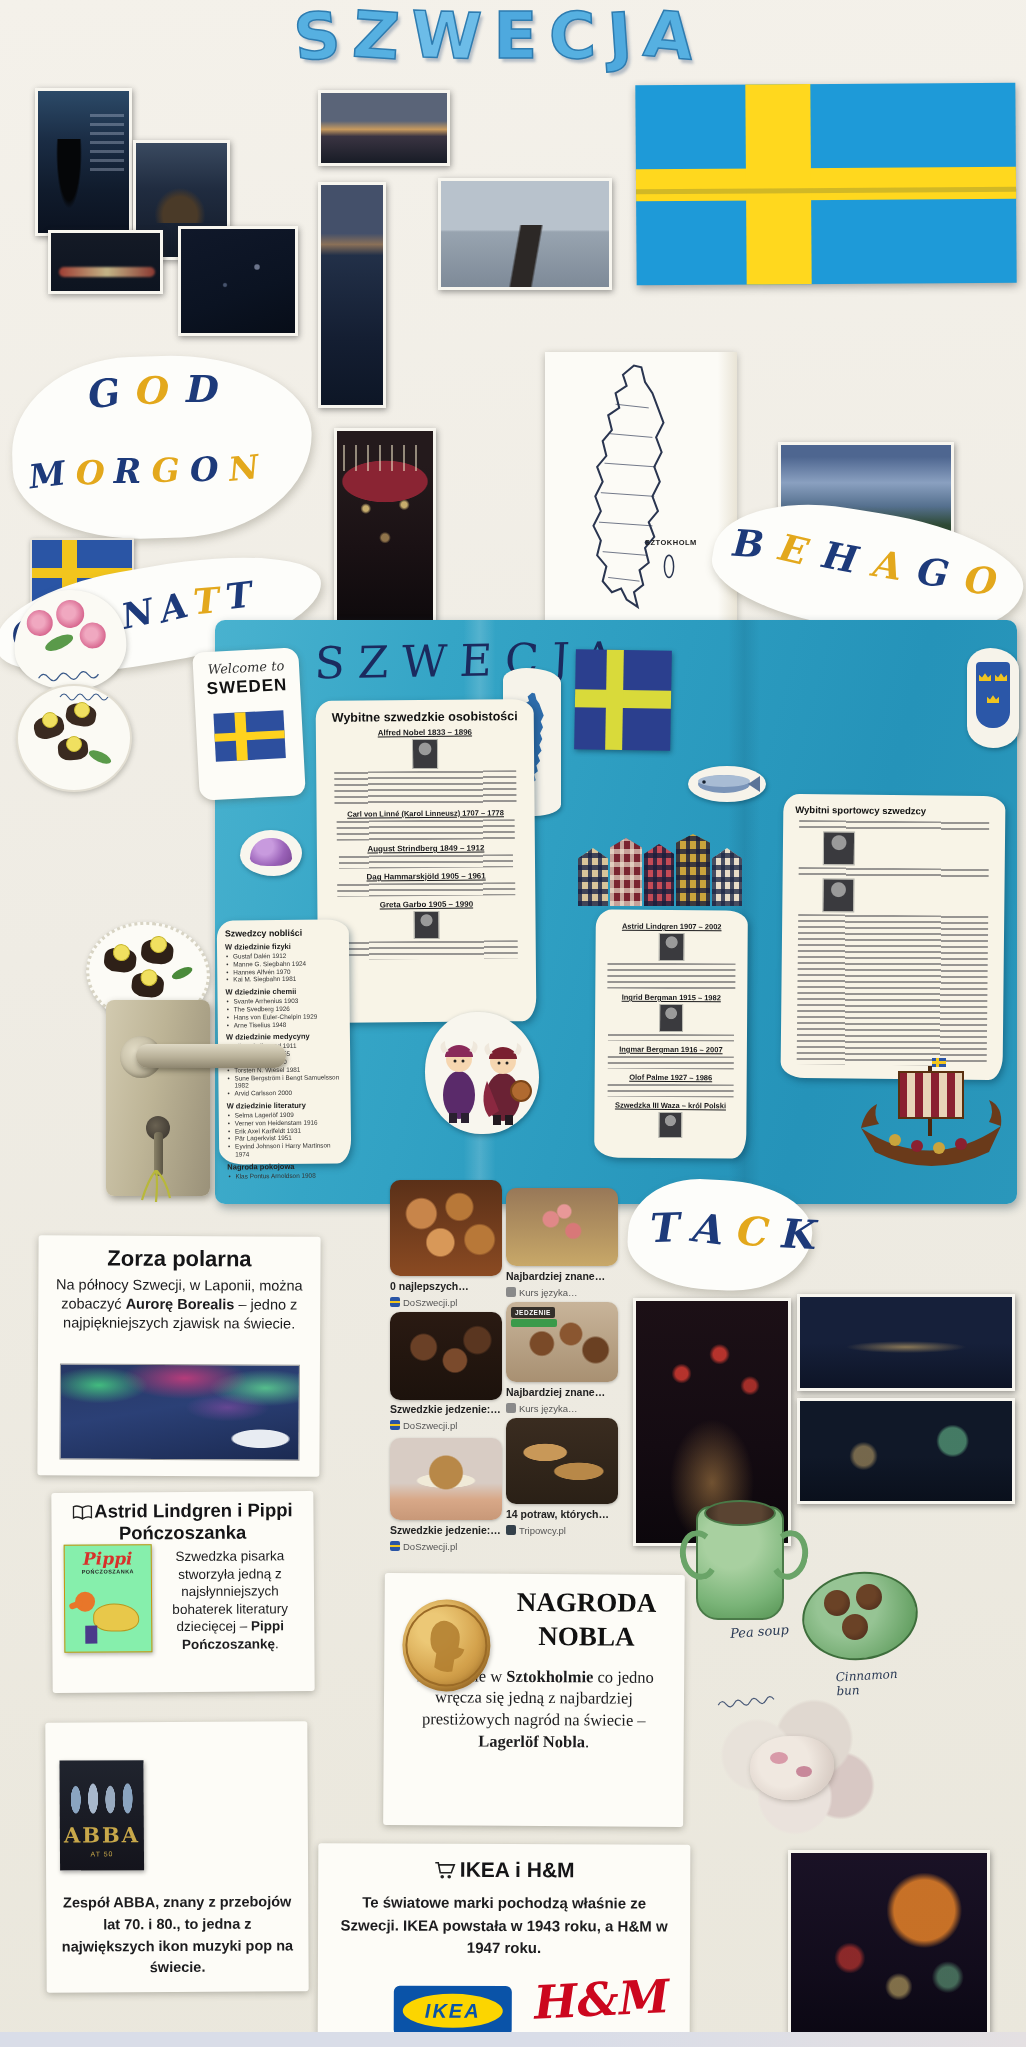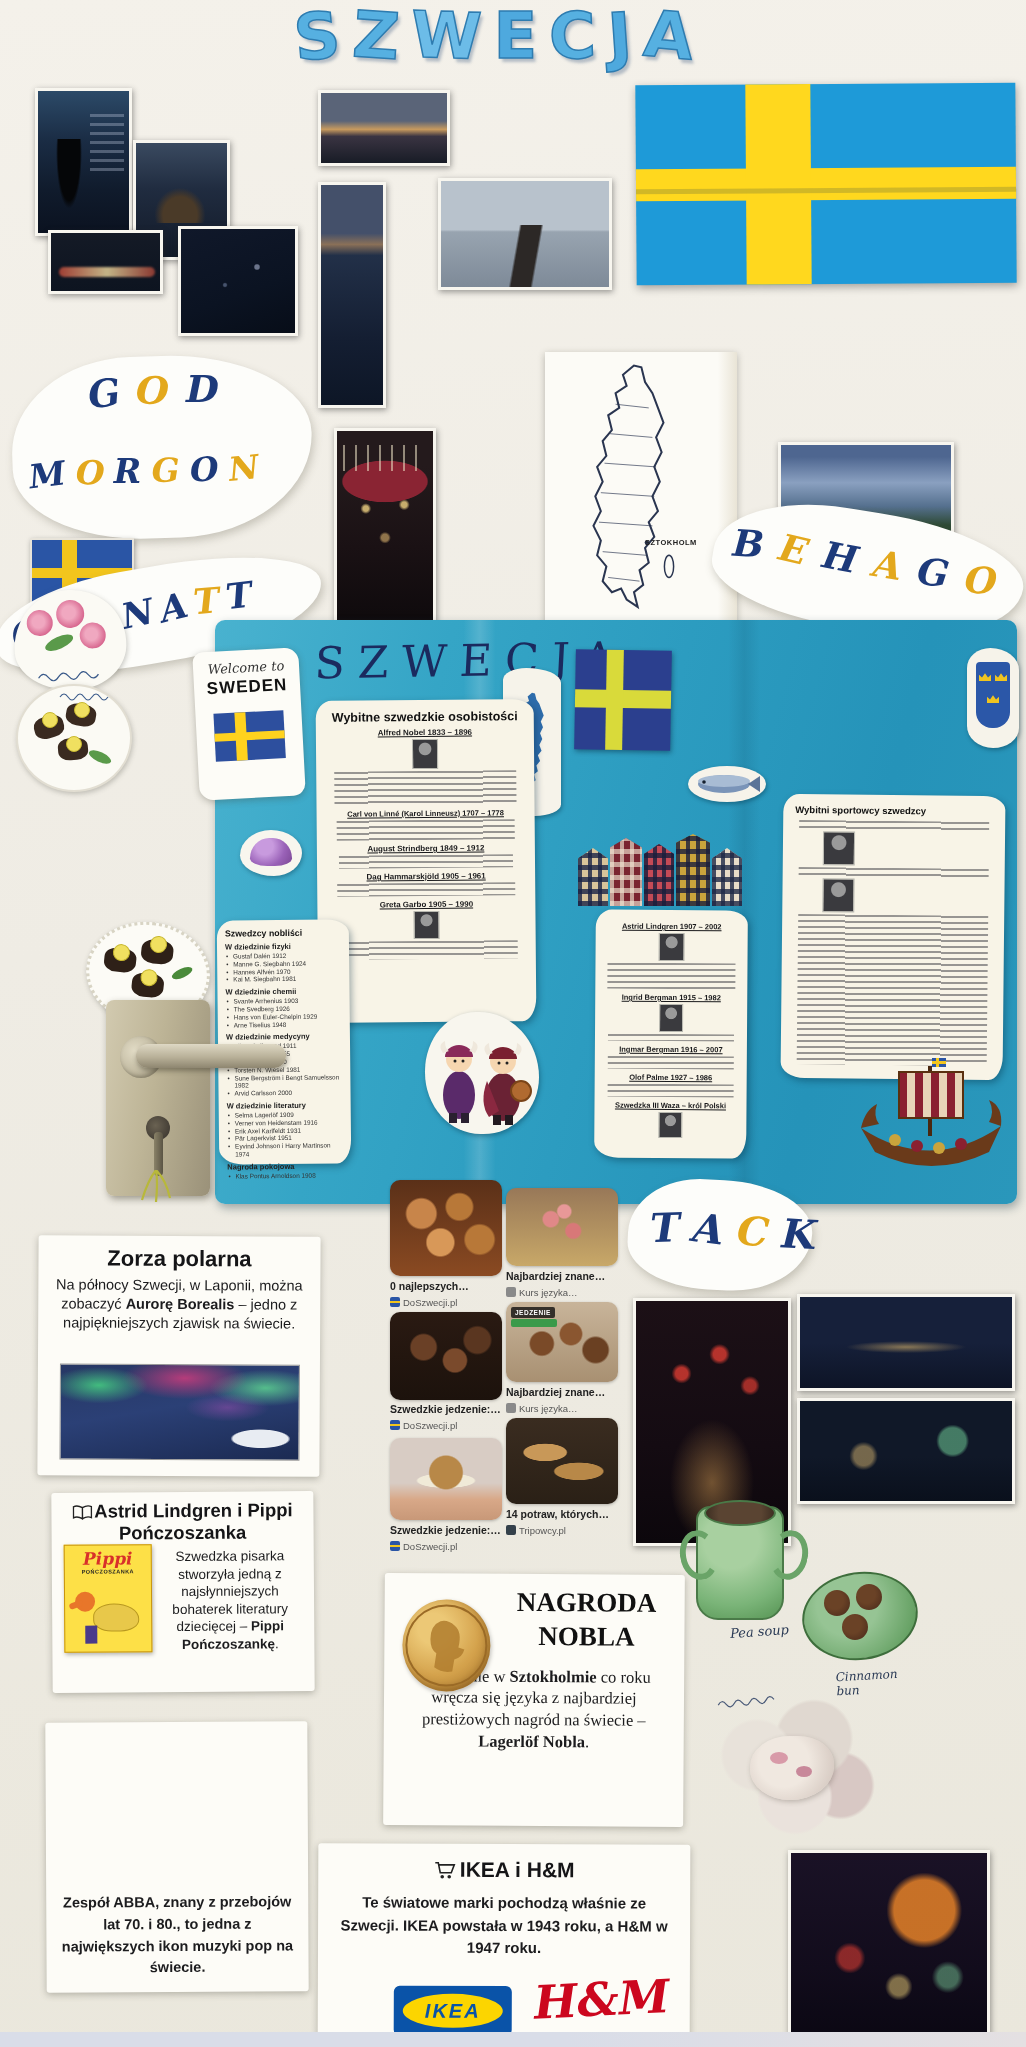--- a/index.html
+++ b/index.html
@@ -448,21 +448,21 @@
               background:radial-gradient(circle at 72% 40%,rgba(120,220,160,.5) 0 8%,transparent 10%),
                          radial-gradient(circle at 30% 55%,rgba(240,200,120,.45) 0 6%,transparent 9%),
                          linear-gradient(180deg,#101828 0 55%,#0a101c 100%);"></div>
 
   <div class="wcard" style="left:52px;top:1492px;width:262px;height:200px;border-radius:3px;transform:rotate(-.4deg);padding:8px 10px;">
     <div style="text-align:center;font-size:18.5px;font-weight:bold;color:#151517;line-height:1.2;">
       <svg width="20" height="15" viewBox="0 0 20 15" style="vertical-align:-2px;margin-right:2px;">
         <path d="M1,2 q4,-2 9,1 v11 q-5,-3 -9,-1 z M19,2 q-4,-2 -9,1 v11 q5,-3 9,-1 z" fill="none" stroke="#222" stroke-width="1.4"></path>
       </svg><span>Astrid Lindgren i Pippi Pończoszanka</span>
     </div>
-    <div class="abs" style="left:12px;top:52px;width:86px;height:106px;background:#fde047;border:1px solid #c89410;box-shadow:1px 2px 4px rgba(0,0,0,.3);">
+    <div class="abs" style="left:12px;top:52px;width:86px;height:106px;background:#86efac;border:1px solid #c89410;box-shadow:1px 2px 4px rgba(0,0,0,.3);">
       <div style="font-family:'DejaVu Serif',serif;font-style:italic;font-weight:bold;color:#d8302a;font-size:17px;text-align:center;margin-top:3px;">Pippi</div>
       <div style="font-size:5.5px;font-weight:bold;color:#222;text-align:center;letter-spacing:.5px;">POŃCZOSZANKA</div>
       <div class="abs" style="left:10px;top:46px;width:20px;height:20px;border-radius:50%;background:#e8762a;"></div>
       <div class="abs" style="left:4px;top:56px;width:14px;height:6px;border-radius:3px;background:#e8762a;transform:rotate(-20deg);"></div>
       <div class="abs" style="left:28px;top:58px;width:44px;height:26px;border-radius:45% 55% 40% 40%;background:#e8c84a;border:1px solid #b89820;"></div>
       <div class="abs" style="left:20px;top:80px;width:12px;height:18px;background:#4a3a8a;"></div>
     </div>
     <div class="cardp" style="position:absolute;left:104px;top:56px;width:148px;font-size:13.5px;text-align:center;line-height:1.3;">
       <span>Szwedzka pisarka stworzyła jedną z najsłynniejszych bohaterek literatury dziecięcej – </span><b>Pippi Pończoszankę</b><span>.</span>
     </div>
@@ -476,21 +476,21 @@
       <svg width="88" height="92" viewBox="0 0 88 92">
         <path d="M38,22 q-10,4 -10,18 q0,10 6,14 l-2,14 q8,6 18,4 l2,-12 q8,-2 10,-10 l-6,-2 q4,-16 -4,-22 q-7,-6 -14,-4 z" fill="#b07c2e" opacity=".85"></path>
         <circle cx="44" cy="46" r="40" fill="none" stroke="#9a6a26" stroke-width="2"></circle>
       </svg>
     </div>
     <div style="margin-left:104px;text-align:center;font-weight:bold;font-size:27px;color:#111;line-height:1.25;">
       <div>NAGRODA</div>
       <div>NOBLA</div>
     </div>
     <div class="cardp" style="margin-top:12px;font-size:16.5px;text-align:center;line-height:1.32;">
-      <span>To właśnie w </span><b>Sztokholmie</b><span> co roku wręcza się języka z najbardziej prestiżowych nagród na świecie – </span><b>Lagerlöf Nobla</b><span>.</span>
+      <span>To właśnie w </span><b>Sztokholmie</b><span> co jedno wręcza się jedną z najbardziej prestiżowych nagród na świecie – </span><b>Lagerlöf Nobla</b><span>.</span>
     </div>
   </div>
 
   <div class="abs" style="left:678px;top:1496px;width:120px;height:152px;">
     <div class="abs" style="left:18px;top:10px;width:84px;height:110px;border-radius:14px 14px 22px 22px;
          background:radial-gradient(circle at 40% 30%,#a8d0a0 0 30%,#7ab478 70%,#569454 100%);border:2px solid #4a7a48;"></div>
     <div class="abs" style="left:2px;top:34px;width:26px;height:38px;border:6px solid #6aa468;border-radius:50%;border-right-color:transparent;transform:rotate(-10deg);"></div>
     <div class="abs" style="left:92px;top:34px;width:26px;height:38px;border:6px solid #6aa468;border-radius:50%;border-left-color:transparent;transform:rotate(10deg);"></div>
     <div class="abs" style="left:26px;top:4px;width:68px;height:22px;border-radius:50%;background:radial-gradient(circle at 50% 50%,#5a4432 0 60%,#3a2c20 100%);border:2px solid #4a7a48;"></div>
     <div class="script-label" style="left:52px;top:128px;font-size:13px;transform:rotate(-4deg);">Pea soup</div>
@@ -499,20 +499,30 @@
   <div class="abs" style="left:798px;top:1556px;width:122px;height:136px;">
     <div class="abs" style="left:4px;top:16px;width:112px;height:84px;border-radius:50%;
          background:radial-gradient(circle at 40% 35%,#96c494 0 35%,#6aa468 75%,#4e8a4c 100%);border:2px solid #3e6e3c;transform:rotate(-8deg);"></div>
     <div class="abs" style="left:26px;top:34px;width:26px;height:26px;border-radius:50%;background:radial-gradient(circle at 40% 40%,#6a4226 0 40%,#46281a 100%);"></div>
     <div class="abs" style="left:58px;top:28px;width:26px;height:26px;border-radius:50%;background:radial-gradient(circle at 40% 40%,#6a4226 0 40%,#46281a 100%);"></div>
     <div class="abs" style="left:44px;top:58px;width:26px;height:26px;border-radius:50%;background:radial-gradient(circle at 40% 40%,#6a4226 0 40%,#46281a 100%);"></div>
     <div class="script-label" style="left:38px;top:112px;font-size:12px;transform:rotate(-3deg);">Cinnamon bun</div>
   </div>
 
   <div class="wcard" style="left:46px;top:1722px;width:262px;height:270px;border-radius:3px;transform:rotate(-.3deg);padding:10px 10px;">
+    <div class="abs" style="left:14px;top:38px;width:84px;height:110px;background:linear-gradient(180deg,#20242e 0%,#14141c 100%);box-shadow:1px 2px 4px rgba(0,0,0,.35);">
+      <div class="abs" style="left:6px;top:8px;width:72px;height:52px;
+           background:radial-gradient(ellipse 8px 22px at 14% 60%,#8aa4c0 0 60%,transparent 65%),
+                      radial-gradient(ellipse 8px 24px at 38% 58%,#a8b8cc 0 60%,transparent 65%),
+                      radial-gradient(ellipse 8px 22px at 62% 60%,#98aabf 0 60%,transparent 65%),
+                      radial-gradient(ellipse 8px 24px at 86% 58%,#8aa4c0 0 60%,transparent 65%);"></div>
+      <div style="position:absolute;left:0;right:0;top:62px;text-align:center;color:#c8a84a;
+                  font-family:'DejaVu Serif',serif;font-weight:bold;font-size:21px;letter-spacing:2px;">ABBA</div>
+      <div style="position:absolute;left:0;right:0;top:90px;text-align:center;color:#c8a84a;font-size:7px;letter-spacing:1px;">AT 50</div>
+    </div>
     <div class="cardp" style="position:absolute;left:12px;right:12px;top:170px;font-size:14.5px;font-weight:bold;text-align:center;line-height:1.5;color:#1c1c1e;">Zespół ABBA, znany z przebojów lat 70. i 80., to jedna z największych ikon muzyki pop na świecie.</div>
   </div>
 
   <div class="wcard" style="left:318px;top:1844px;width:372px;height:203px;border-radius:3px;transform:rotate(.2deg);padding:14px 16px;">
     <div style="text-align:center;font-size:21px;font-weight:bold;color:#151517;">
       <svg width="22" height="19" viewBox="0 0 22 19" style="vertical-align:-3px;margin-right:4px;">
         <path d="M1,2 h3 l2,10 h11 l3,-8 h-15" fill="none" stroke="#222" stroke-width="1.6"></path>
         <circle cx="8" cy="16" r="1.8" fill="#222"></circle>
           <circle cx="15" cy="16" r="1.8" fill="#222"></circle>
       </svg><span>IKEA i H&amp;M</span>

